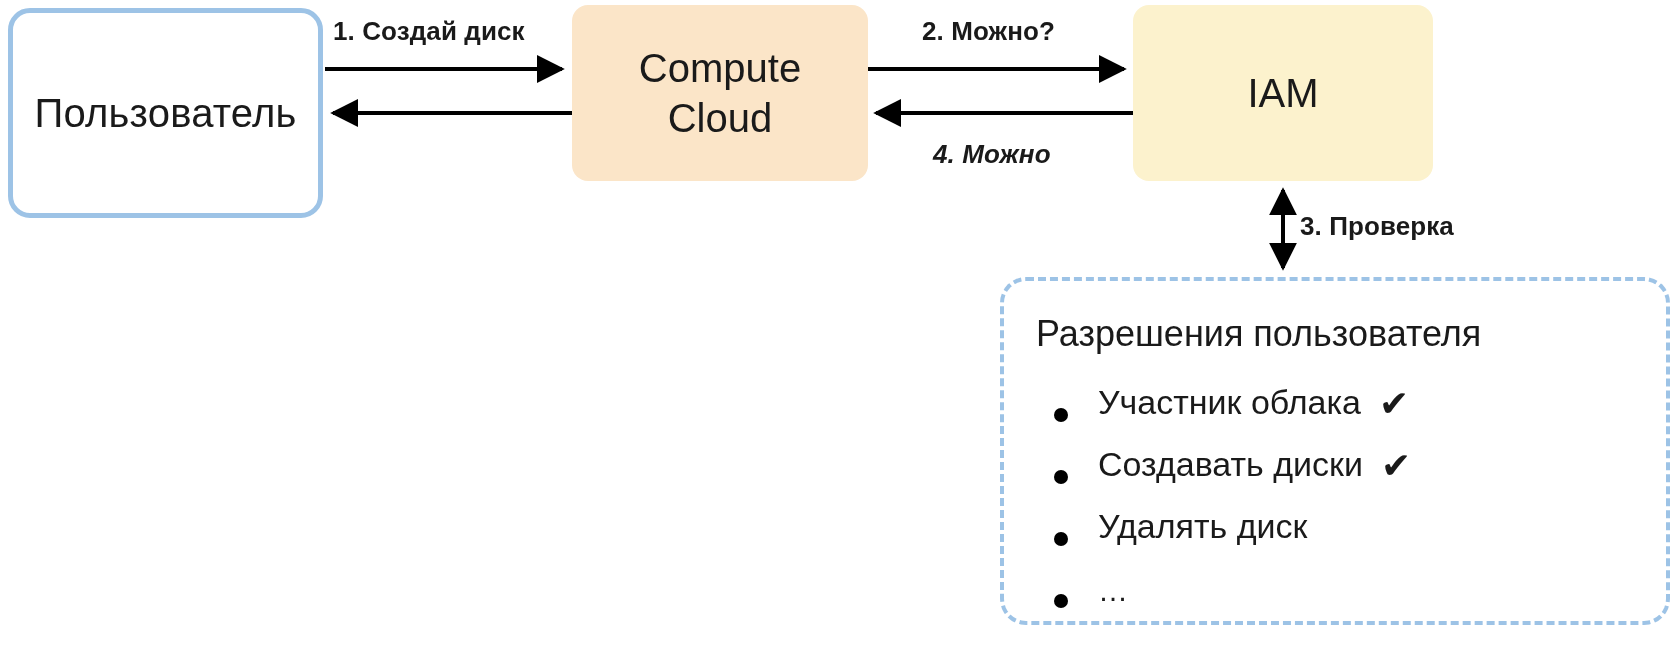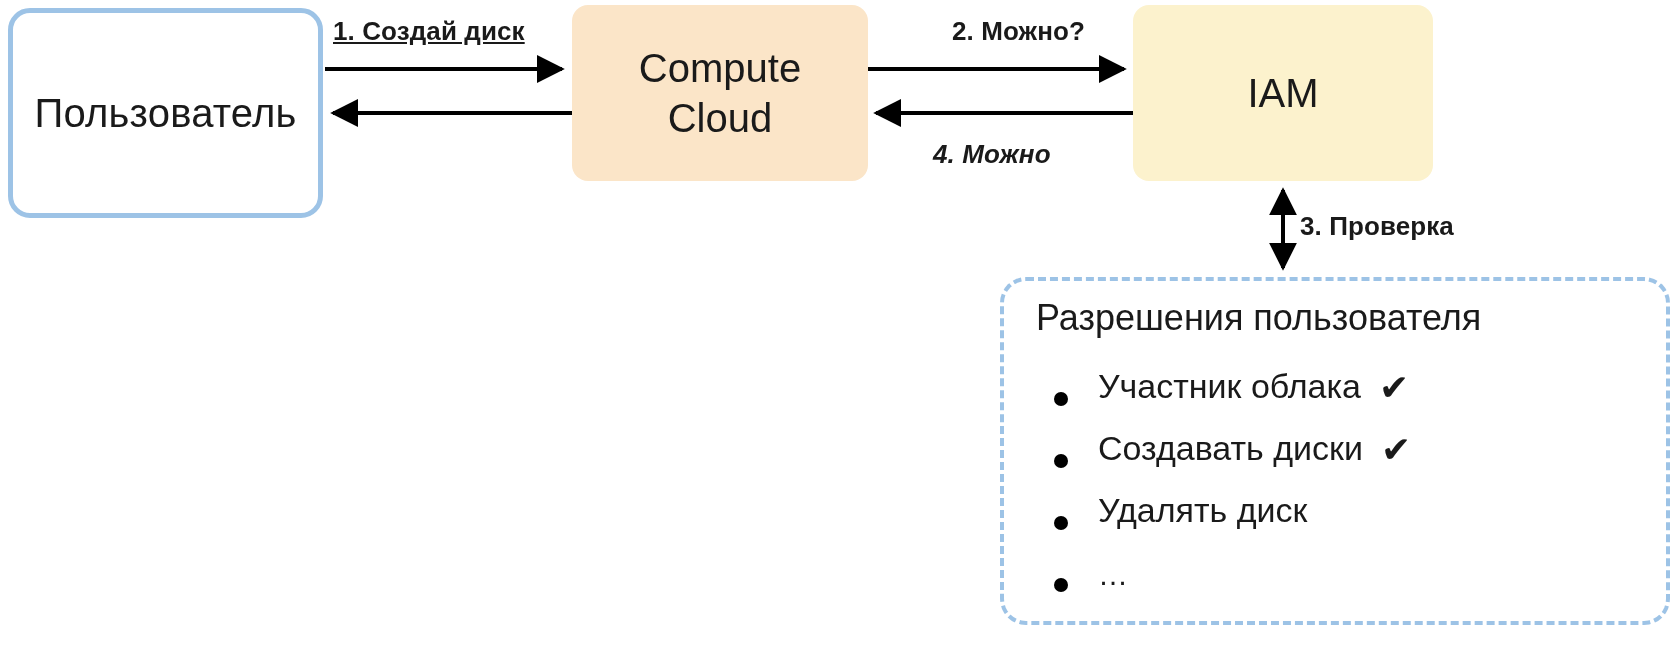--- a/index.html
+++ b/index.html
@@ -29,21 +29,21 @@
   }
 
   
   #permissions-panel{
     position:absolute;left:1000px;top:277px;width:670px;height:348px;
     box-sizing:border-box;
     border:4px dashed #9dc3e6;border-radius:26px;background:#ffffff;
     padding:14px 24px 0 24px;
   }
   #permissions-title{
-    font-size:36px;font-weight:300;line-height:1.25;margin:0 0 4px 8px;
+    font-size:36px;font-weight:300;line-height:1.25;margin:16px 0 4px 8px;
     white-space:nowrap;
   }
   .perm-list{list-style:none;margin:0;padding:0;}
   .perm-item{
     display:flex;align-items:flex-end;font-size:34px;font-weight:300;
     height:62px;padding-left:26px;
   }
   .perm-bullet{
     width:14px;height:14px;border-radius:50%;background:#000;
     flex:0 0 auto;margin-right:30px;
@@ -51,23 +51,23 @@
   .perm-check{margin-left:18px;font-size:36px;font-weight:700;line-height:1;}
   .perm-ellipsis{font-size:30px;letter-spacing:2px;}
 
   
   #arrow-layer{position:absolute;left:0;top:0;width:1679px;height:667px;
                pointer-events:none;}
 
   
   .arrow-label{position:absolute;font-size:26px;font-weight:700;
                white-space:nowrap;letter-spacing:.1px;}
-  #label-1{left:333px;top:16px;text-decoration:underline;}
+  #label-1{left:333px;top:16px;}
   #label-5{left:322px;top:139px;}
-  #label-2{left:952px;top:16px;}
+  #label-2{left:922px;top:16px;}
   #label-4{left:933px;top:139px;font-style:italic;}
   #label-3{left:1300px;top:211px;}
 </style>
 </head>
 <body>
 
 <div class="stage">
 
   <svg id="arrow-layer" viewBox="0 0 1679 667" width="1679" height="667">
     <defs>

